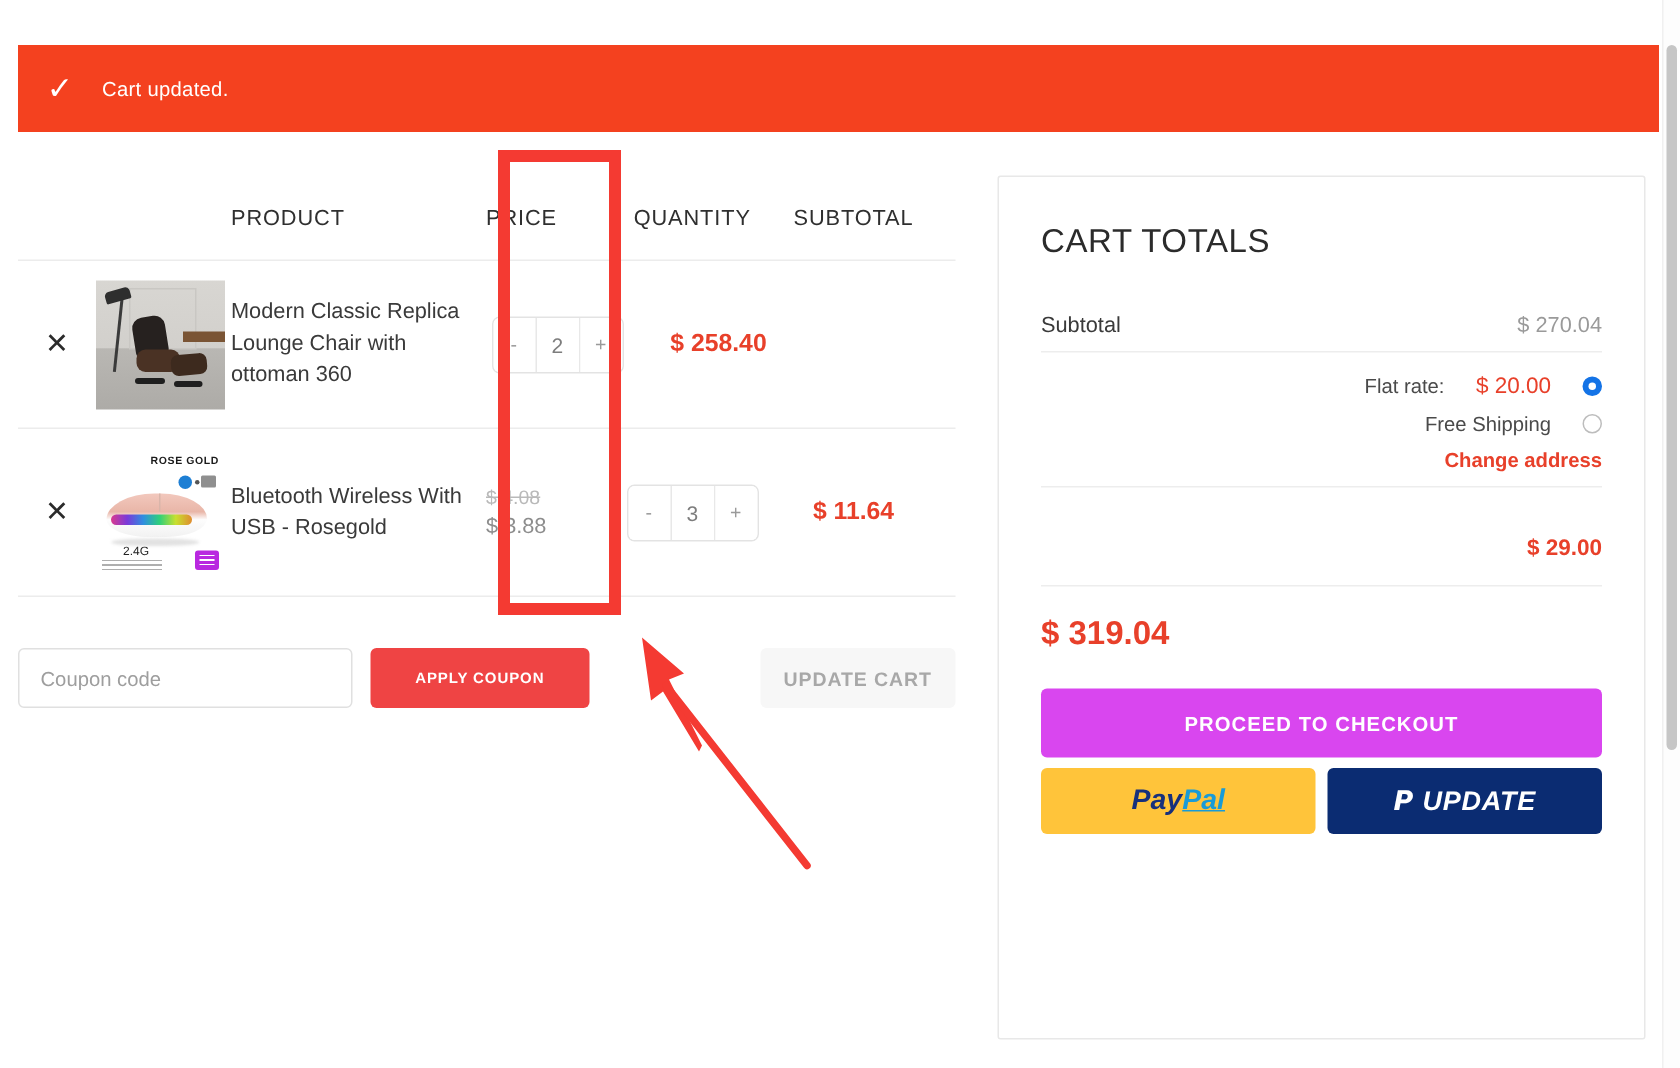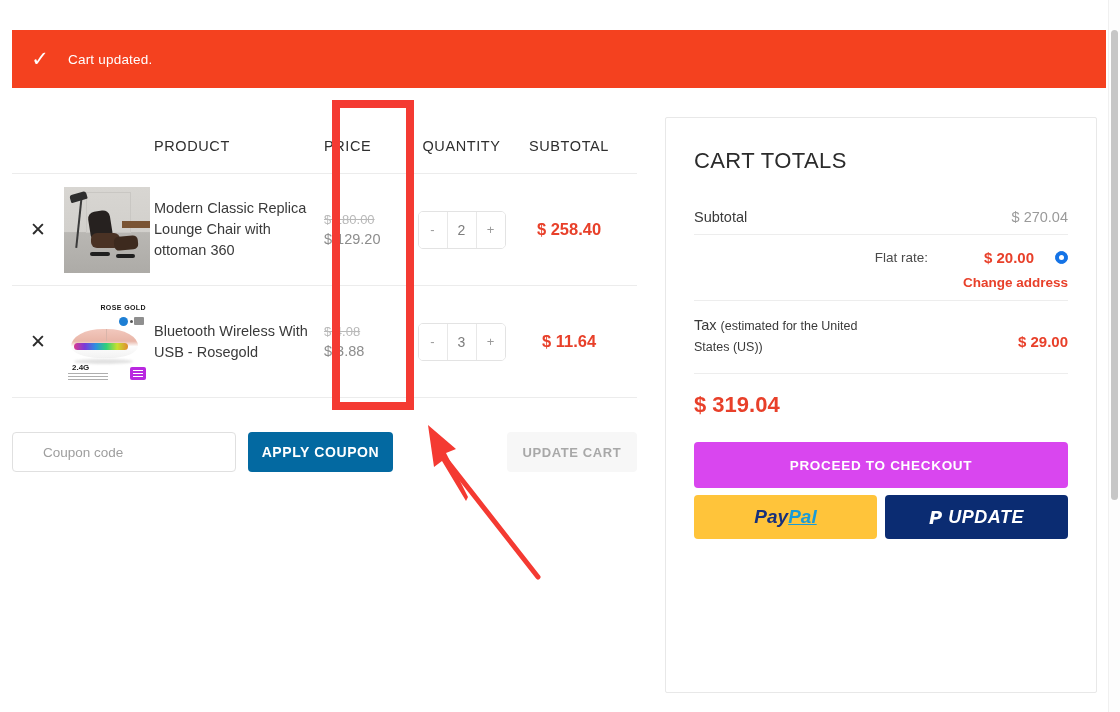--- a/index.html
+++ b/index.html
@@ -117,22 +117,22 @@
   }
   .ph-mouse .split {
     position:absolute; left:49%; top:36%; width:1px; height:13%;
     background:#d9b5aa;
   }
   .ph-mouse .shadow {
     position:absolute; left:12%; top:70%; width:68%; height:5px;
     background:#e2e2e2; border-radius:50%; filter: blur(1px);
   }
   .ph-mouse .g24 {
-    position:absolute; left:8px; bottom:13px;
-    font-size:8px; font-weight:bold; color:#222;
+    position:absolute; left:18px; bottom:13px;
+    font-size:8px; font-weight:normal; color:#222;
     font-family:"Liberation Sans", sans-serif;
   }
   .ph-mouse .fineprint {
     position:absolute; left:4px; bottom:5px; width:40px; height:7px;
     background: repeating-linear-gradient(180deg,#9a9a9a 0 1px, transparent 1px 3px);
     opacity:.8;
   }
   .ph-mouse .purple-badge {
     position:absolute; right:4px; bottom:5px; width:16px; height:13px;
     background:#b928e0; border-radius:2px;
@@ -167,28 +167,28 @@
   .stepper .qv { width: 30px; color:#7d7d7d; font-size:14px; cursor:text;
     border-left: 1px solid #e8e8e8; border-right: 1px solid #e8e8e8; }
 
   .sub-amt { font-size: 16.5px; font-weight: bold; color: #E8402A; }
 
   
   .coupon-bar { position: absolute; left: 12px; top: 432px; width: 625px;
     display: flex; align-items: center; }
   .coupon-input {
     width: 224px; height: 40px; border: 1px solid #e0e0e0; border-radius: 4px;
-    padding: 0 30px; font-size: 13.5px; color: #444; background: #fff;
+    padding: 0 14px; font-size: 13.5px; color: #444; background: #fff;
     font-family: "Liberation Sans", sans-serif; outline: none;
   }
   .coupon-input::placeholder { color: #9e9e9e; }
   .btn-apply {
     margin-left: 12px; width: 146px; height: 40px;
-    background: #0369a1; color: #fff; border: none; border-radius: 4px;
-    font-size: 14px; font-weight: bold; letter-spacing: .6px; cursor: pointer;
+    background: #ef4444; color: #fff; border: none; border-radius: 4px;
+    font-size: 10px; font-weight: bold; letter-spacing: .6px; cursor: pointer;
     font-family: "Liberation Sans", sans-serif;
   }
   .btn-update {
     margin-left: 114px; width: 131px; height: 40px;
     background: #f7f7f7; color: #a8a8a8; border: none; border-radius: 4px;
     font-size: 13px; font-weight: bold; letter-spacing: .6px; cursor: default;
     font-family: "Liberation Sans", sans-serif;
   }
 
   
@@ -206,21 +206,21 @@
   .trow { display: flex; padding: 9px 0; }
   .trow .lbl { flex: 1; font-size: 14.5px; color: #3a3a3a; }
   .trow .val { font-size: 14.5px; color: #9a9a9a; text-align: right; }
   .sep { border-top: 1px solid #ededed; }
 
   .ship-row { display: flex; padding: 14px 0 10px 0; }
   .ship-label { flex: 0 0 150px; font-size: 14.5px; color: #3a3a3a; padding-top: 48px; }
   .ship-body { flex: 1; text-align: right; }
   .ship-opt { display: flex; align-items: center; justify-content: flex-end;
     gap: 21px; margin-bottom: 9px; font-size: 13.5px; color: #4a4a4a; }
-  .ship-opt .amt { color: #E8402A; font-weight: bold; font-size: 15px; margin-left: 35px; }
+  .ship-opt .amt { color: #E8402A; font-weight: normal; font-size: 15px; }
   .radio {
     width: 13px; height: 13px; border-radius: 50%;
     border: 1px solid #bdbdbd; background:#fff; display:inline-block;
     position: relative; cursor: pointer; flex: 0 0 13px;
   }
   .radio.on { border-color: #1473e6; background: #1473e6; }
   .radio.on:after {
     content:""; position:absolute; left:3px; top:3px;
     width:5px; height:5px; border-radius:50%; background:#fff;
   }
@@ -317,24 +317,20 @@
           <div class="lamp-head"></div>
           <div class="chair-back"></div>
           <div class="chair-seat"></div>
           <div class="ottoman"></div>
           <div class="base1"></div>
           <div class="base2"></div>
         </div>
       </div>
       <div class="c-name">
         <span class="p-name">Modern Classic Replica Lounge Chair with ottoman 360</span>
-      </div>
-      <div class="c-price">
-        <span class="price-old">$ 180.00</span>
-        <span class="price-new">$ 129.20</span>
       </div>
       <div class="c-qty">
         <span class="stepper">
           <button>-</button>
           <span class="qv">2</span>
           <button>+</button>
         </span>
       </div>
       <div class="c-sub">
         <span class="sub-amt">$ 258.40</span>
@@ -396,28 +392,31 @@
 
     <div class="sep"></div>
 
     <div class="ship-row">
       <div class="ship-body">
         <div class="ship-opt">
           <span>Flat rate:</span>
           <span class="amt">$ 20.00</span>
           <span class="radio on"></span>
         </div>
+        <div class="ship-opt">
+          <span>Free Shipping</span>
+          <span class="radio"></span>
+        </div>
         <a class="change-addr">Change address</a>
       </div>
     </div>
 
     <div class="sep"></div>
 
     <div class="tax-row">
-      <div class="tax-lbl"><span>Tax </span><small>(estimated for the United States (US))</small></div>
       <div class="tax-val">$ 29.00</div>
     </div>
 
     <div class="sep"></div>
 
     <div class="total-row">
       <div class="total-val">$ 319.04</div>
     </div>
 
     <button class="btn-checkout">PROCEED TO CHECKOUT</button>

